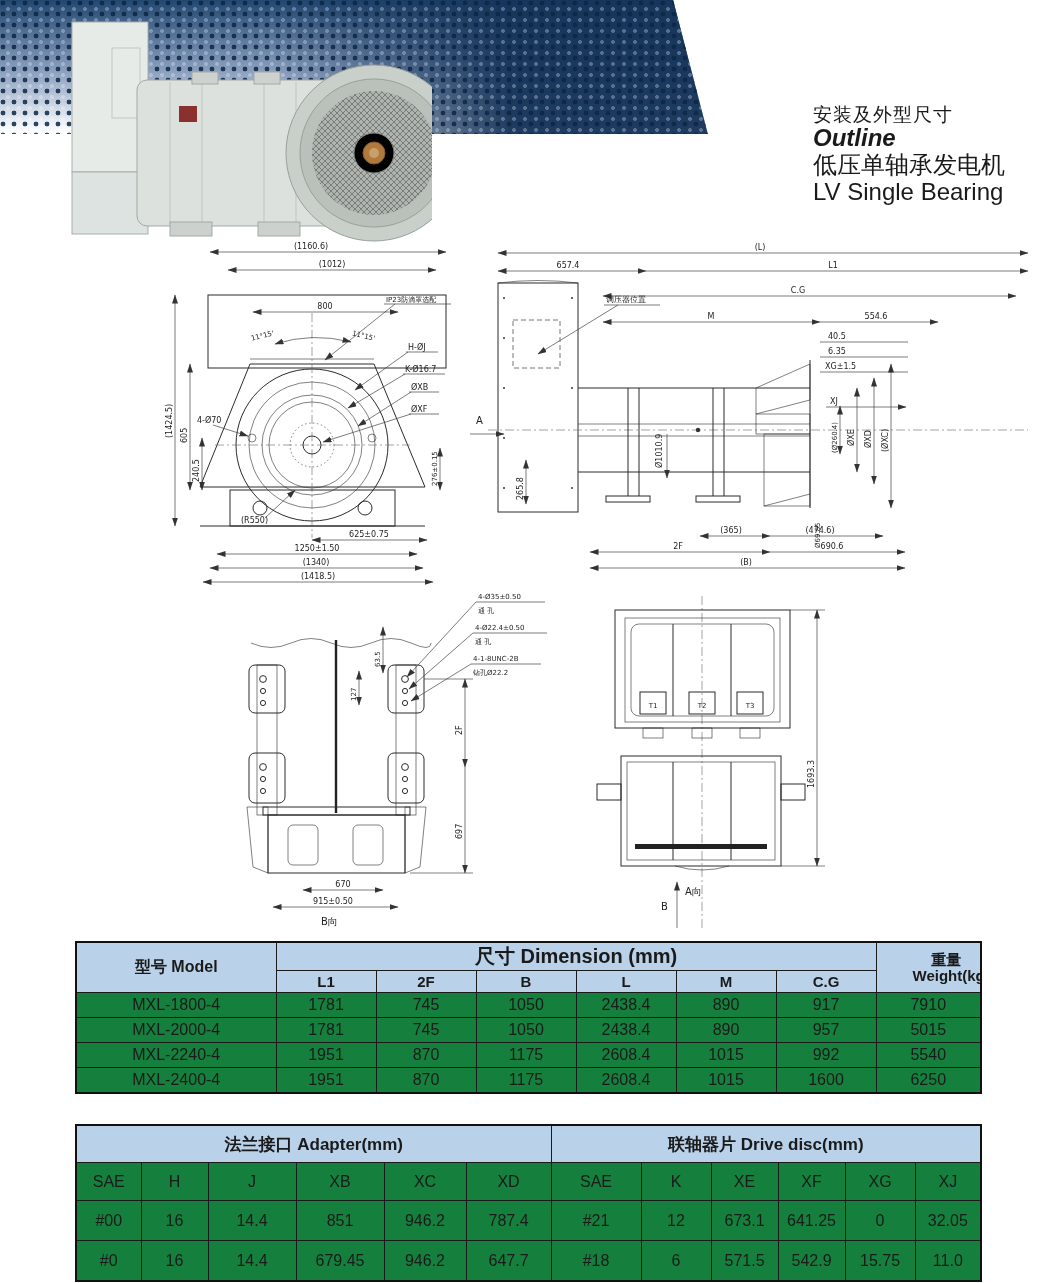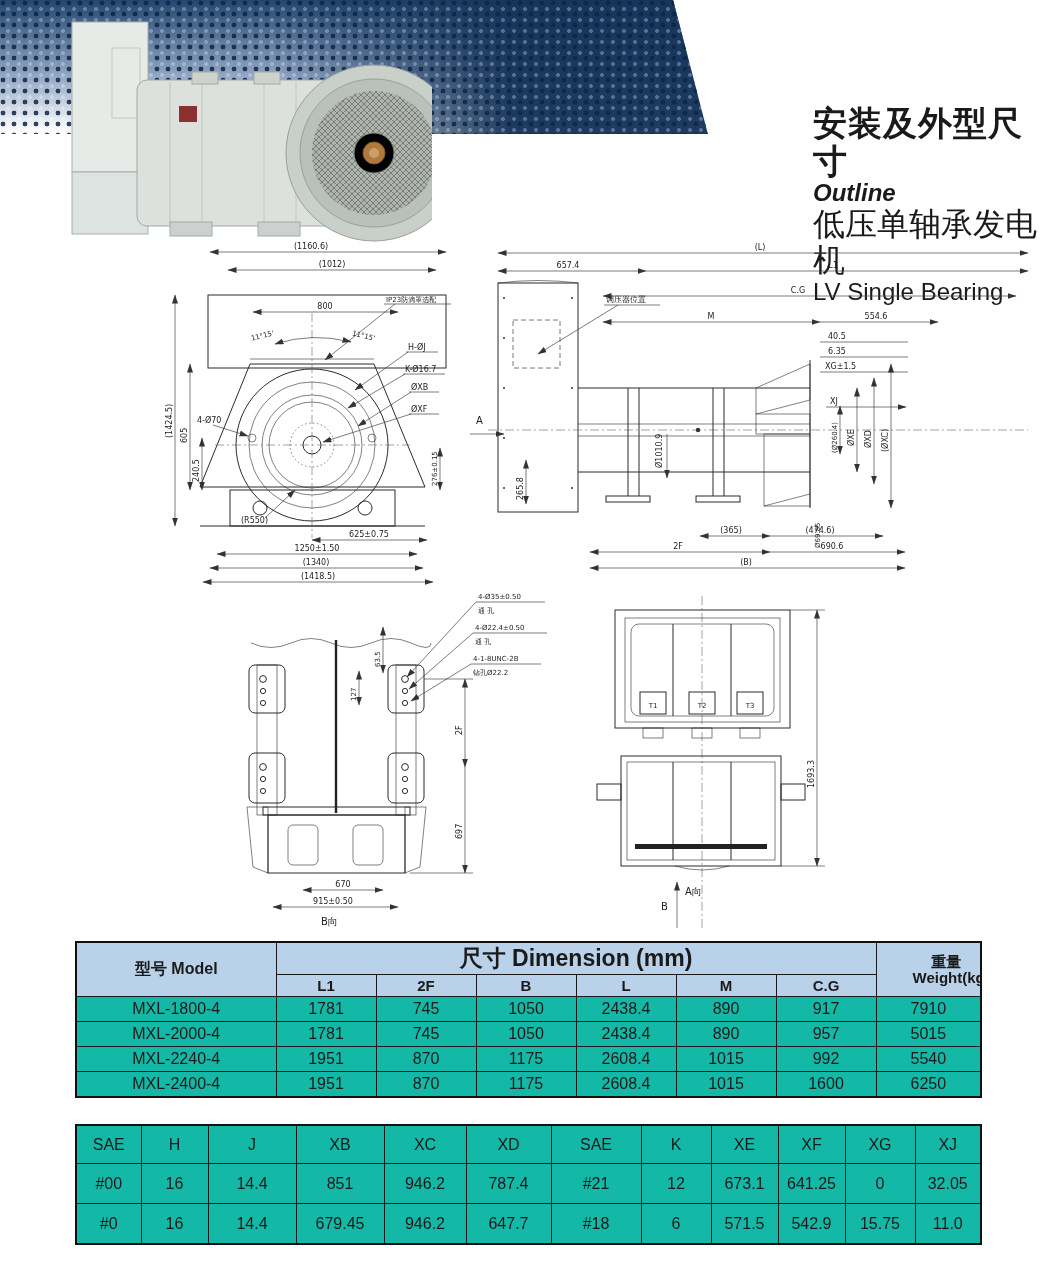--- a/index.html
+++ b/index.html
@@ -9,42 +9,42 @@
   .banner{position:absolute;left:0;top:0;width:710px;height:134px;
     background:
       radial-gradient(circle at 3px 3px, rgba(13,38,66,.85) 0 2.1px, rgba(13,38,66,0) 2.7px) 0 0/11px 11px,
       radial-gradient(circle at 3px 3px, rgba(255,255,255,.28) 0 1.7px, rgba(255,255,255,0) 2.2px) 5px 6px/11px 11px,
       linear-gradient(to right, rgba(22,53,92,0) 38%, rgba(22,53,92,.97) 72%),
       linear-gradient(to bottom, #224872 0%, #8fa3c2 55%, #eef2f8 92%, #fff 100%);
     clip-path:polygon(0 0,94.8% 0,99.7% 100%,0 100%);}
   .photo{position:absolute;left:52px;top:8px;}
   
   .titleblock{position:absolute;left:813px;top:104px;line-height:1.12;}
-  .t1{font-size:34px;font-weight:bold;letter-spacing:1px;}
+  .t1{font-size:19px;font-weight:normal;letter-spacing:1px;}
   .t2{font-size:24px;font-weight:bold;font-style:italic;}
-  .t3{font-size:32px;}
+  .t3{font-size:24px;}
   .t4{font-size:24px;}
   
   svg.draw{position:absolute;overflow:visible;}
   svg text{font-family:"DejaVu Sans","Liberation Sans",sans-serif;font-size:8px;fill:#222;}
   svg text.big{font-size:10px;}
   svg text.sm{font-size:7px;}
   .geo{stroke:#2b2b2b;stroke-width:1;fill:none;}
   .thin{stroke:#2b2b2b;stroke-width:.6;fill:none;}
   .dim{stroke:#444;stroke-width:.7;fill:none;}
   .cl{stroke:#666;stroke-width:.6;stroke-dasharray:9 3 2 3;fill:none;}
   .dash{stroke:#555;stroke-width:.8;stroke-dasharray:5 3;fill:none;}
   
-  table{border-collapse:collapse;table-layout:fixed;position:absolute;background:#14b8a6;}
+  table{border-collapse:collapse;table-layout:fixed;position:absolute;background:#15803d;}
   td,th{border:1px solid #1a1a1a;text-align:center;vertical-align:middle;padding:0;
         font-size:16px;overflow:hidden;white-space:nowrap;}
   .tbl{border:2px solid #111;}
   .hd{background:#b9d1e9;font-weight:bold;}
   .hd2{background:#b9d1e9;font-weight:bold;font-size:15px;}
-  .dimhd{font-size:23px;}
+  .dimhd{font-size:20px;}
   .modelcell{font-size:16px;}
   #dimTable tr.r1 td{height:27px;}
   #dimTable tr.r2 td{height:21px;}
   #dimTable tr.data td{height:24px;margin-top:12px;}
   #adpTable tr.h1 td{height:36px;font-size:17px;}
   #adpTable tr.h2 td{height:37px;}
   #adpTable tr.data td{height:39px;}
   .wcell{line-height:1.05;font-size:15px;padding-left:36px;}
 </style>
 </head>
@@ -432,20 +432,24 @@
       <col style="width:82px">
         <col style="width:85px">
         <col style="width:90px">
         <col style="width:70px">
       <col style="width:67px">
         <col style="width:67px">
         <col style="width:70px">
         <col style="width:66px">
     </colgroup>
     <tbody>
+        <tr class="h1">
+      <td class="hd" colspan="6">法兰接口  Adapter(mm)</td>
+      <td class="hd" colspan="6">联轴器片  Drive disc(mm)</td>
+    </tr>
     <tr class="h2">
       <td>SAE</td>
       <td>H</td>
       <td>J</td>
       <td>XB</td>
       <td>XC</td>
       <td>XD</td>
       <td>SAE</td>
       <td>K</td>
       <td>XE</td>

